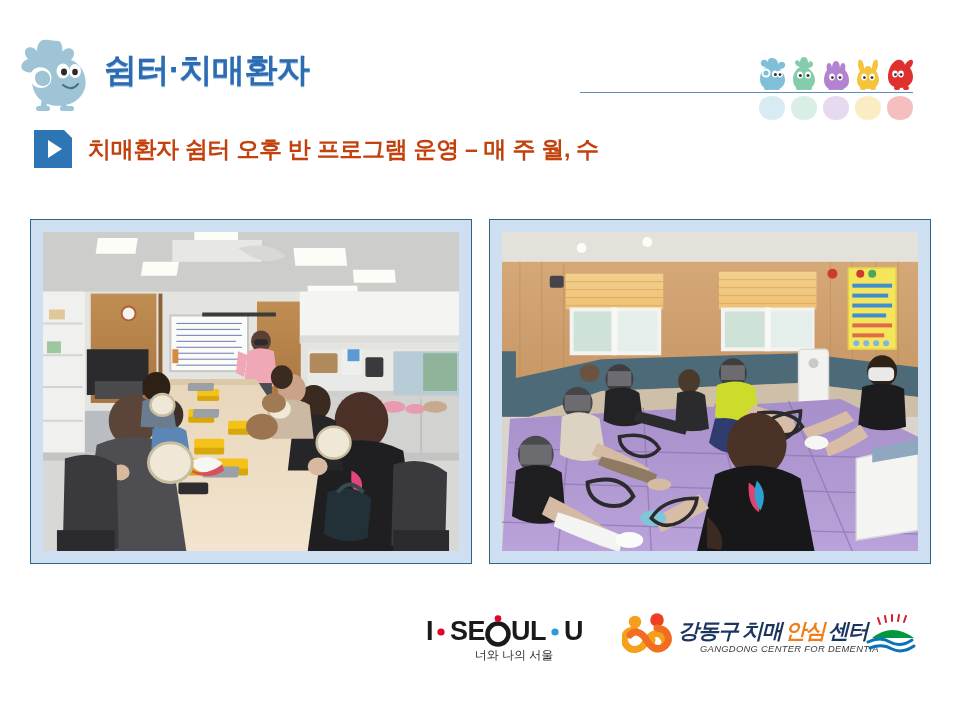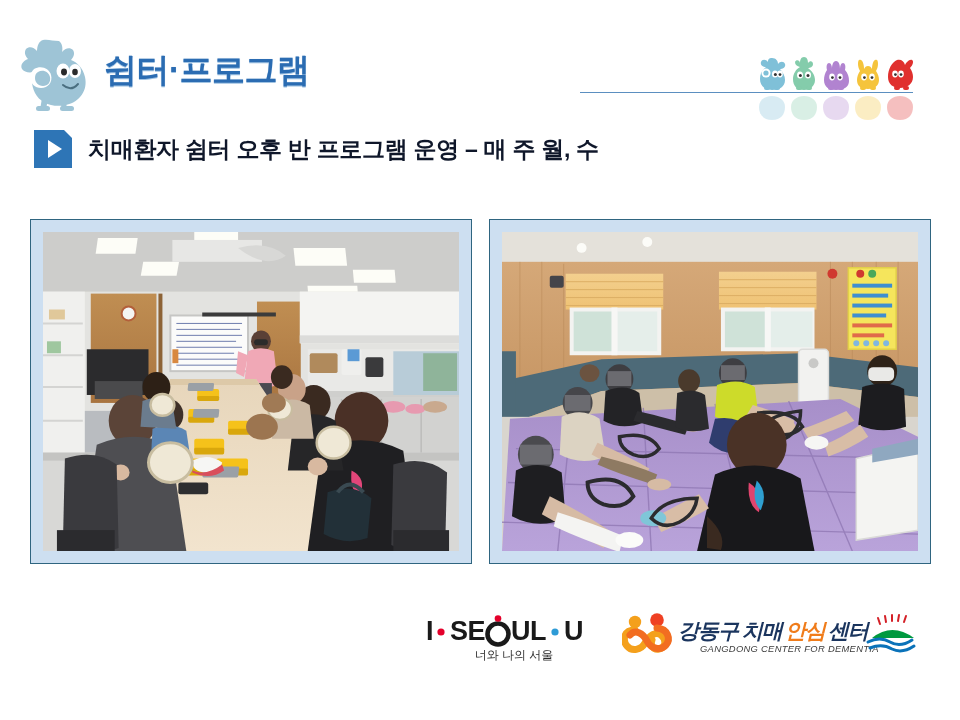--- a/index.html
+++ b/index.html
@@ -74,21 +74,21 @@
   }
   #play-badge {
     width: 38px; height: 38px;
     flex: 0 0 auto;
     position: relative;
   }
   #subtitle-text {
     margin-left: 16px;
     font-size: 23px;
     font-weight: bold;
-    color: #0f172a;
+    color: #c2410c;
     letter-spacing: -0.3px;
     white-space: nowrap;
   }
 
   
   .photo-frame {
     position: absolute;
     background: #cddff1;
     border: 1.5px solid #2f6580;
     box-sizing: border-box;
@@ -144,21 +144,21 @@
       <path fill="#ffffff" d="M16 33 c7 -4 15 -1 17 6 c2 7 -3 13 -10 13 c-6 0 -11 -5 -11 -10 c0 -4 2 -7 4 -9 Z"></path>
       <path fill="#9ec4d6" d="M20 36 c5 -3 11 0 12 5 c1 5 -2 9 -7 9 c-5 0 -8 -4 -8 -8 c0 -3 1 -5 3 -6 Z"></path>
       <ellipse cx="45" cy="35" rx="6.5" ry="7.5" fill="#ffffff"></ellipse>
       <ellipse cx="57" cy="35" rx="6" ry="7" fill="#ffffff"></ellipse>
       <ellipse cx="46" cy="36" rx="3" ry="3.4" fill="#2a2a2a"></ellipse>
       <ellipse cx="57" cy="36" rx="2.8" ry="3.2" fill="#2a2a2a"></ellipse>
       <path d="M45 49 q8 7 15 -1" stroke="#4a6f80" stroke-width="2" fill="none" stroke-linecap="round"></path>
     </svg>
   </div>
 
-  <div id="page-title">쉼터·프로그램</div>
+  <div id="page-title">쉼터·치매환자</div>
 
   <div id="header-mascot-row">
 
     <div class="hm" style="left:0px">
       <svg viewBox="0 0 28 34" xmlns="http://www.w3.org/2000/svg">
         <g fill="#7fc0d8">
           <path d="M14 2 c4 0 6 3 6 6 c2 -3 6 -3 7 0 c1 3 -2 5 -5 5 c3 3 5 7 5 11 c0 7 -6 10 -13 10 c-7 0 -12 -4 -12 -11 c0 -5 2 -9 6 -12 c-3 0 -6 -2 -5 -5 c1 -3 5 -3 7 0 c0 -3 1 -4 4 -4 Z"></path>
           <rect x="6" y="30" width="6" height="4" rx="2"></rect>
           <rect x="16" y="30" width="6" height="4" rx="2"></rect>
         </g>

